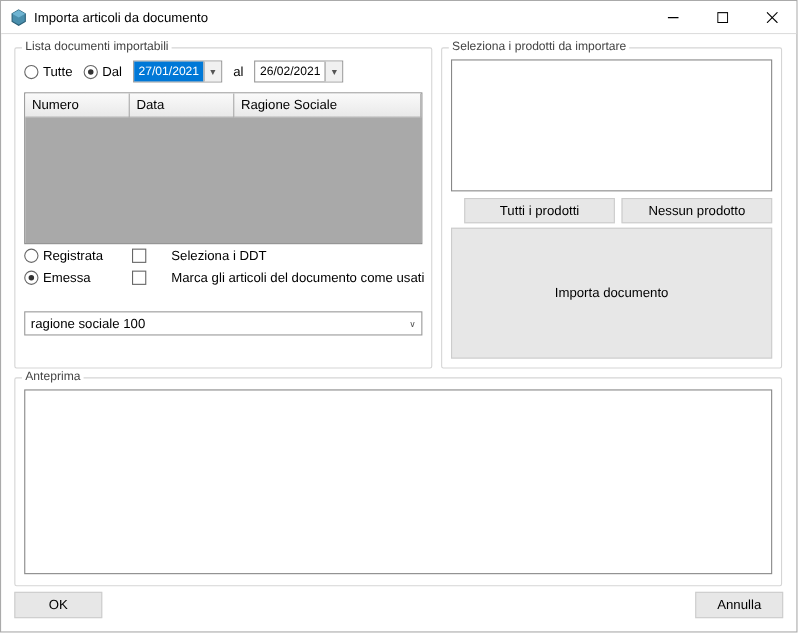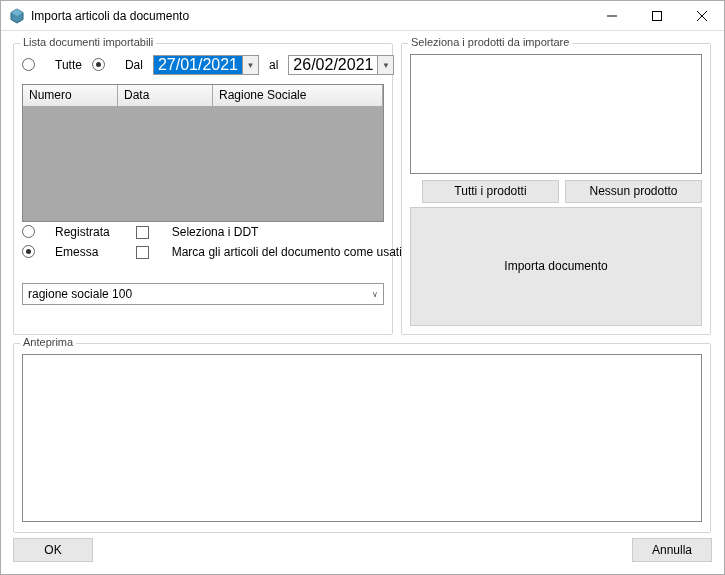--- a/index.html
+++ b/index.html
@@ -17,26 +17,26 @@
   .fieldset { position: absolute; border: 1px solid #d5d5d5; border-radius: 2px; }
   .legend { position: absolute; top: -8px; left: 6px; background: #fff; font-size: 11px; color: #444; padding: 0 3px; }
   
   .fs-docs { left: 12px; top: 12px; width: 380px; height: 292px; }
   .fs-prod { left: 400px; top: 12px; width: 310px; height: 292px; }
   .fs-prev { left: 12px; top: 312px; width: 698px; height: 190px; }
   
   .docs-inner { padding: 10px 8px 8px 8px; }
   
   .filter-row { display: flex; align-items: center; gap: 10px; font-size: 12px; margin-bottom: 8px; height: 22px; }
-  .radio { display: flex; align-items: flex-start; gap: 20px; cursor: pointer; }
+  .radio { display: flex; align-items: center; gap: 4px; cursor: pointer; }
   .radio-dot { width: 13px; height: 13px; border: 1px solid #666; border-radius: 50%; background: #fff; position: relative; }
   .radio-dot.on::after { content: ''; position: absolute; left: 3px; top: 3px; width: 5px; height: 5px; background: #333; border-radius: 50%; }
   
   .date-combo { display: inline-flex; border: 1px solid #999; height: 20px; align-items: stretch; }
-  .date-combo .txt { font-size: 16px; padding: 0 4px; display: flex; align-items: center; min-width: 62px; }
+  .date-combo .txt { font-size: 11px; padding: 0 4px; display: flex; align-items: center; min-width: 62px; }
   .date-combo .txt.sel { background: #0078d7; color: #fff; }
   .date-combo .arrow { width: 16px; display: flex; align-items: center; justify-content: center; border-left: 1px solid #999; background: #f0f0f0; cursor: pointer; font-size: 8px; color: #555; }
   
   .grid { width: 100%; height: 138px; border: 1px solid #888; position: relative; }
   .grid-head { display: flex; background: linear-gradient(#fafafa,#e8e8e8); height: 22px; }
   .gh { border-right: 1px solid #aaa; border-bottom: 1px solid #aaa; font-size: 12px; padding: 3px 6px; }
   .gh1 { width: 95px; } .gh2 { width: 95px; } .gh3 { flex:1; }
   .grid-body { height: calc(100% - 22px); background: #a9a9a9; }
   
   .opts { display: flex; gap: 26px; margin-top: 3px; font-size: 12px; }

